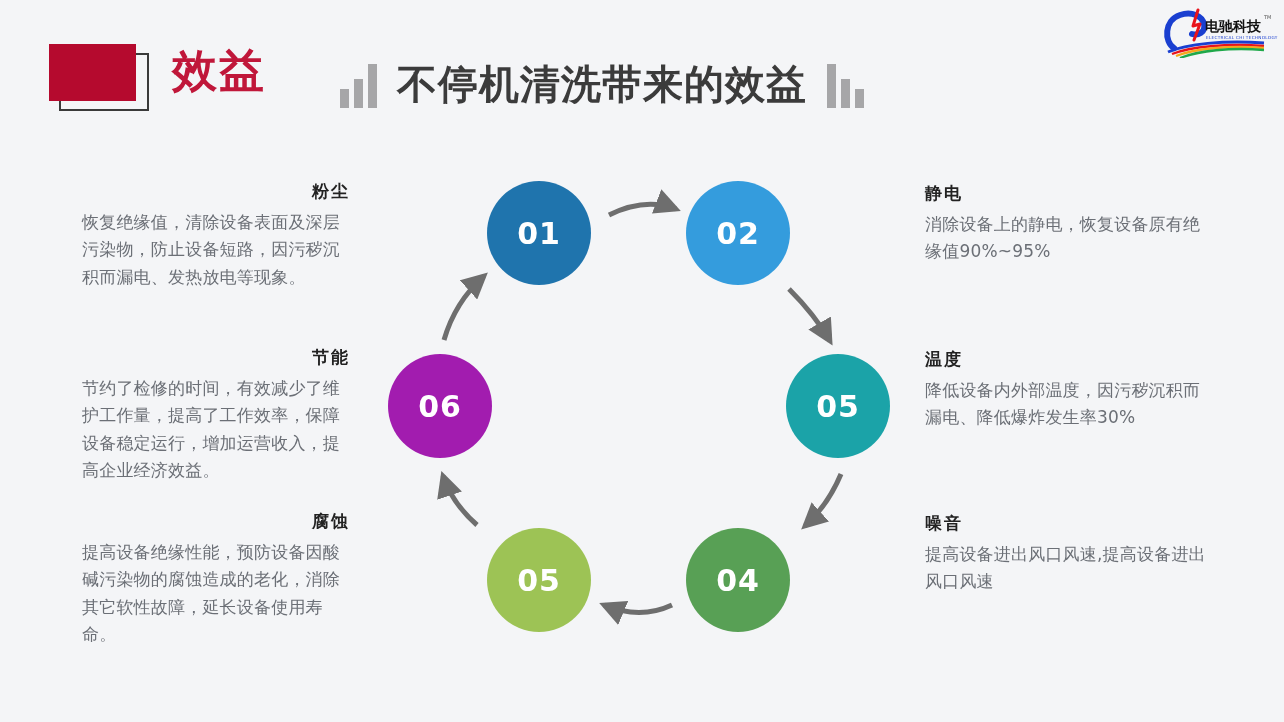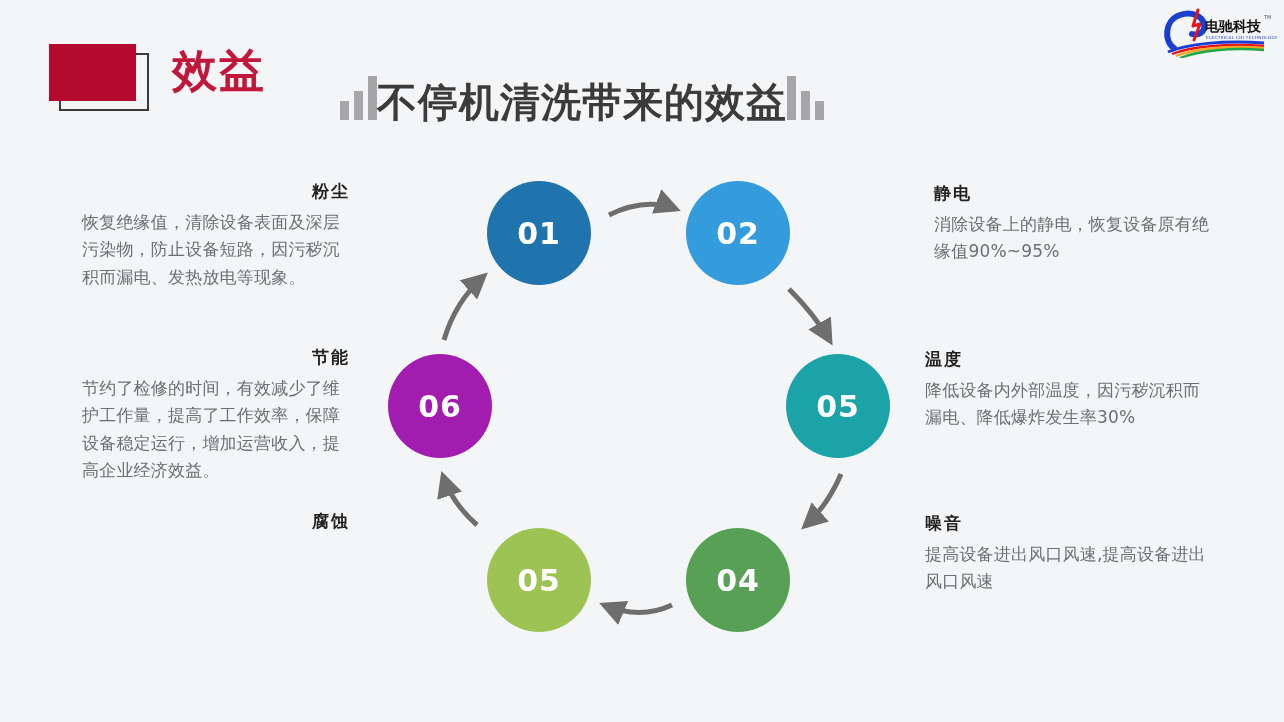--- a/index.html
+++ b/index.html
@@ -49,22 +49,22 @@
     letter-spacing: 2px;
     line-height: 1;
     white-space: nowrap;
   }
 
   .title-wrap {
     position: absolute;
     left: 340px;
     top: 64px;
     display: flex;
-    align-items: flex-end;
-    gap: 0;
+    align-items: flex-start;
+    gap: 20px;
     height: 60px;
   }
   .bars {
     display: flex;
     align-items: flex-end;
     gap: 5px;
     height: 44px;
     padding-bottom: 4px;
   }
   .bars span {
@@ -145,21 +145,21 @@
     line-height: 1.62;
     letter-spacing: 0.2px;
   }
   .block.left { text-align: left; }
   .block.left .b-title { text-align: right; }
 
   .bl-dust   { left: 82px;  top: 182px; width: 268px; }
   .bl-energy { left: 82px;  top: 348px; width: 268px; }
   .bl-corr   { left: 82px;  top: 512px; width: 268px; }
 
-  .br-static { left: 925px; top: 184px; width: 290px; margin-left: 9px; }
+  .br-static { left: 925px; top: 184px; width: 290px; }
   .br-temp   { left: 925px; top: 350px; width: 290px; }
   .br-noise  { left: 925px; top: 514px; width: 290px; }
 </style>
 </head>
 <body>
 
 <div class="slide">
 
   <div class="badge-outline"></div>
   <div class="badge-fill"></div>
@@ -219,20 +219,21 @@
     <div class="b-body">恢复绝缘值，清除设备表面及深层污染物，防止设备短路，因污秽沉积而漏电、发热放电等现象。</div>
   </div>
 
   <div class="block left bl-energy">
     <div class="b-title">节能</div>
     <div class="b-body">节约了检修的时间，有效减少了维护工作量，提高了工作效率，保障设备稳定运行，增加运营收入，提高企业经济效益。</div>
   </div>
 
   <div class="block left bl-corr">
     <div class="b-title">腐蚀</div>
+    <div class="b-body">提高设备绝缘性能，预防设备因酸碱污染物的腐蚀造成的老化，消除其它软性故障，延长设备使用寿命。</div>
   </div>
 
   <div class="block br-static">
     <div class="b-title">静电</div>
     <div class="b-body">消除设备上的静电，恢复设备原有绝缘值90%~95%</div>
   </div>
 
   <div class="block br-temp">
     <div class="b-title">温度</div>
     <div class="b-body">降低设备内外部温度，因污秽沉积而漏电、降低爆炸发生率30%</div>

